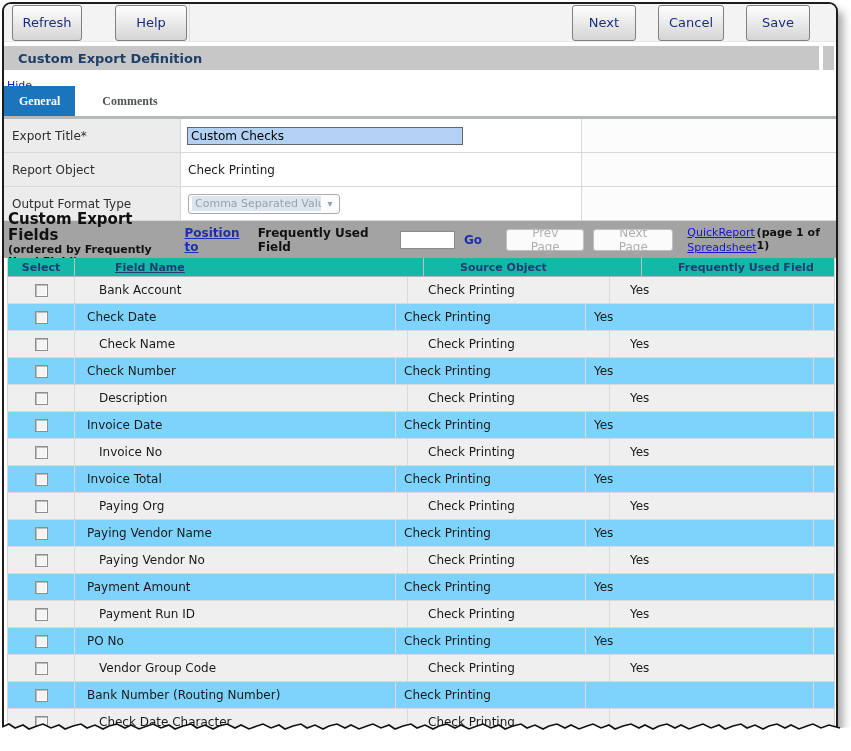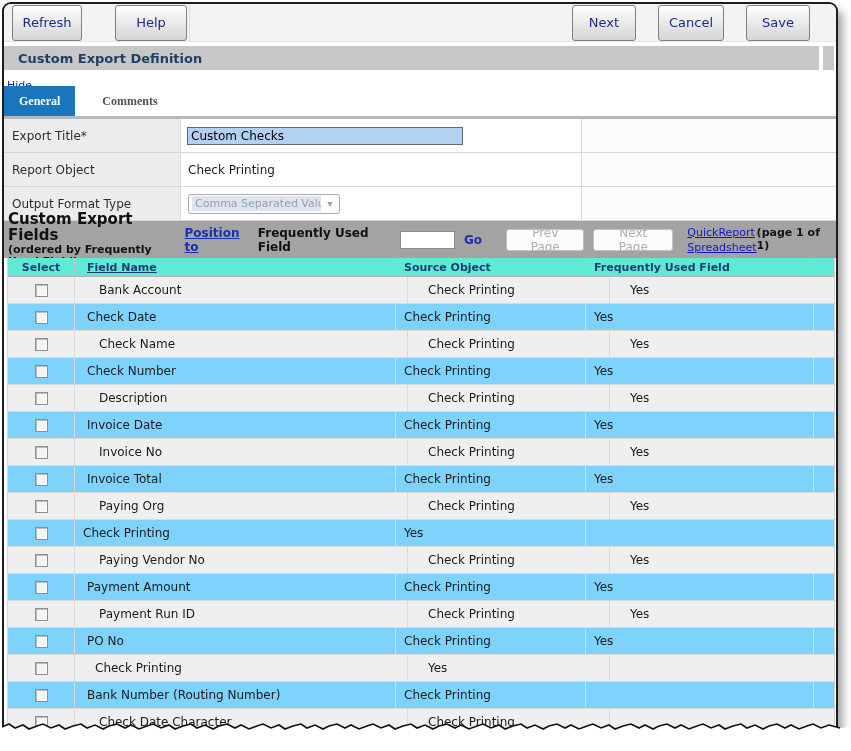--- a/index.html
+++ b/index.html
@@ -60,21 +60,21 @@
   .pgbtn{height:22px;padding:0 11px;border:1px solid #c2c2c2;border-radius:3px;background:#fbfbfb;color:#b0b0b0;
          font-size:12px;font-family:inherit;display:inline-flex;align-items:center;}
   .pg-prev{margin-left:24px;}
   .pg-next{margin-left:9px;}
   .fh-links{margin-left:14px;display:flex;flex-direction:column;line-height:15px;}
   .fh-pageinfo{margin-left:auto;margin-right:6px;align-self:flex-start;padding-top:5px;font-size:11px;font-weight:bold;color:#111;}
 
   
   .table-wrap{position:relative;margin-left:3px;width:826px;}
   .thead,.trow{display:grid;grid-template-columns:67px 321px 190px 228px 20px;box-sizing:border-box;}
-  .thead{height:19px;background:#5eead4;border-bottom:1px solid #b5b5b5;}
+  .thead{height:19px;background:#14b8a6;border-bottom:1px solid #b5b5b5;gap:28px;}
   .th{font-size:11px;font-weight:bold;color:#1e3d73;display:flex;align-items:center;border-right:1px solid #bfbfbf;box-sizing:border-box;}
   .th.center{justify-content:center;}
   .th.pad{padding-left:12px;}
   .th.pad2{padding-left:8px;}
   .th:last-child{border-right:none;}
   .th .sort{text-decoration:underline;cursor:pointer;}
   .trow{height:27px;border-bottom:1px solid #dadada;background:#7dd3fc;}
   .trow.odd{background:#efefef;gap:12px;}
   .cell{display:flex;align-items:center;font-size:12px;color:#1a1a1a;border-right:1px solid #dadada;box-sizing:border-box;overflow:hidden;white-space:nowrap;}
   .cell:last-child{border-right:none;}
@@ -256,20 +256,21 @@
     </div>
     <div class="cell c-field">Paying Org</div>
     <div class="cell c-source">Check Printing</div>
     <div class="cell c-fuf">Yes</div>
     <div class="cell c-end"></div>
   </div>
             <div class="trow">
     <div class="cell c-select">
       <span class="cb"></span>
     </div>
+    <div class="cell c-field">Paying Vendor Name</div>
     <div class="cell c-source">Check Printing</div>
     <div class="cell c-fuf">Yes</div>
     <div class="cell c-end"></div>
   </div>
             <div class="trow odd">
     <div class="cell c-select">
       <span class="cb"></span>
     </div>
     <div class="cell c-field">Paying Vendor No</div>
     <div class="cell c-source">Check Printing</div>
@@ -300,20 +301,21 @@
     </div>
     <div class="cell c-field">PO No</div>
     <div class="cell c-source">Check Printing</div>
     <div class="cell c-fuf">Yes</div>
     <div class="cell c-end"></div>
   </div>
             <div class="trow odd">
     <div class="cell c-select">
       <span class="cb"></span>
     </div>
+    <div class="cell c-field">Vendor Group Code</div>
     <div class="cell c-source">Check Printing</div>
     <div class="cell c-fuf">Yes</div>
     <div class="cell c-end"></div>
   </div>
             <div class="trow">
     <div class="cell c-select">
       <span class="cb"></span>
     </div>
     <div class="cell c-field">Bank Number (Routing Number)</div>
     <div class="cell c-source">Check Printing</div>

